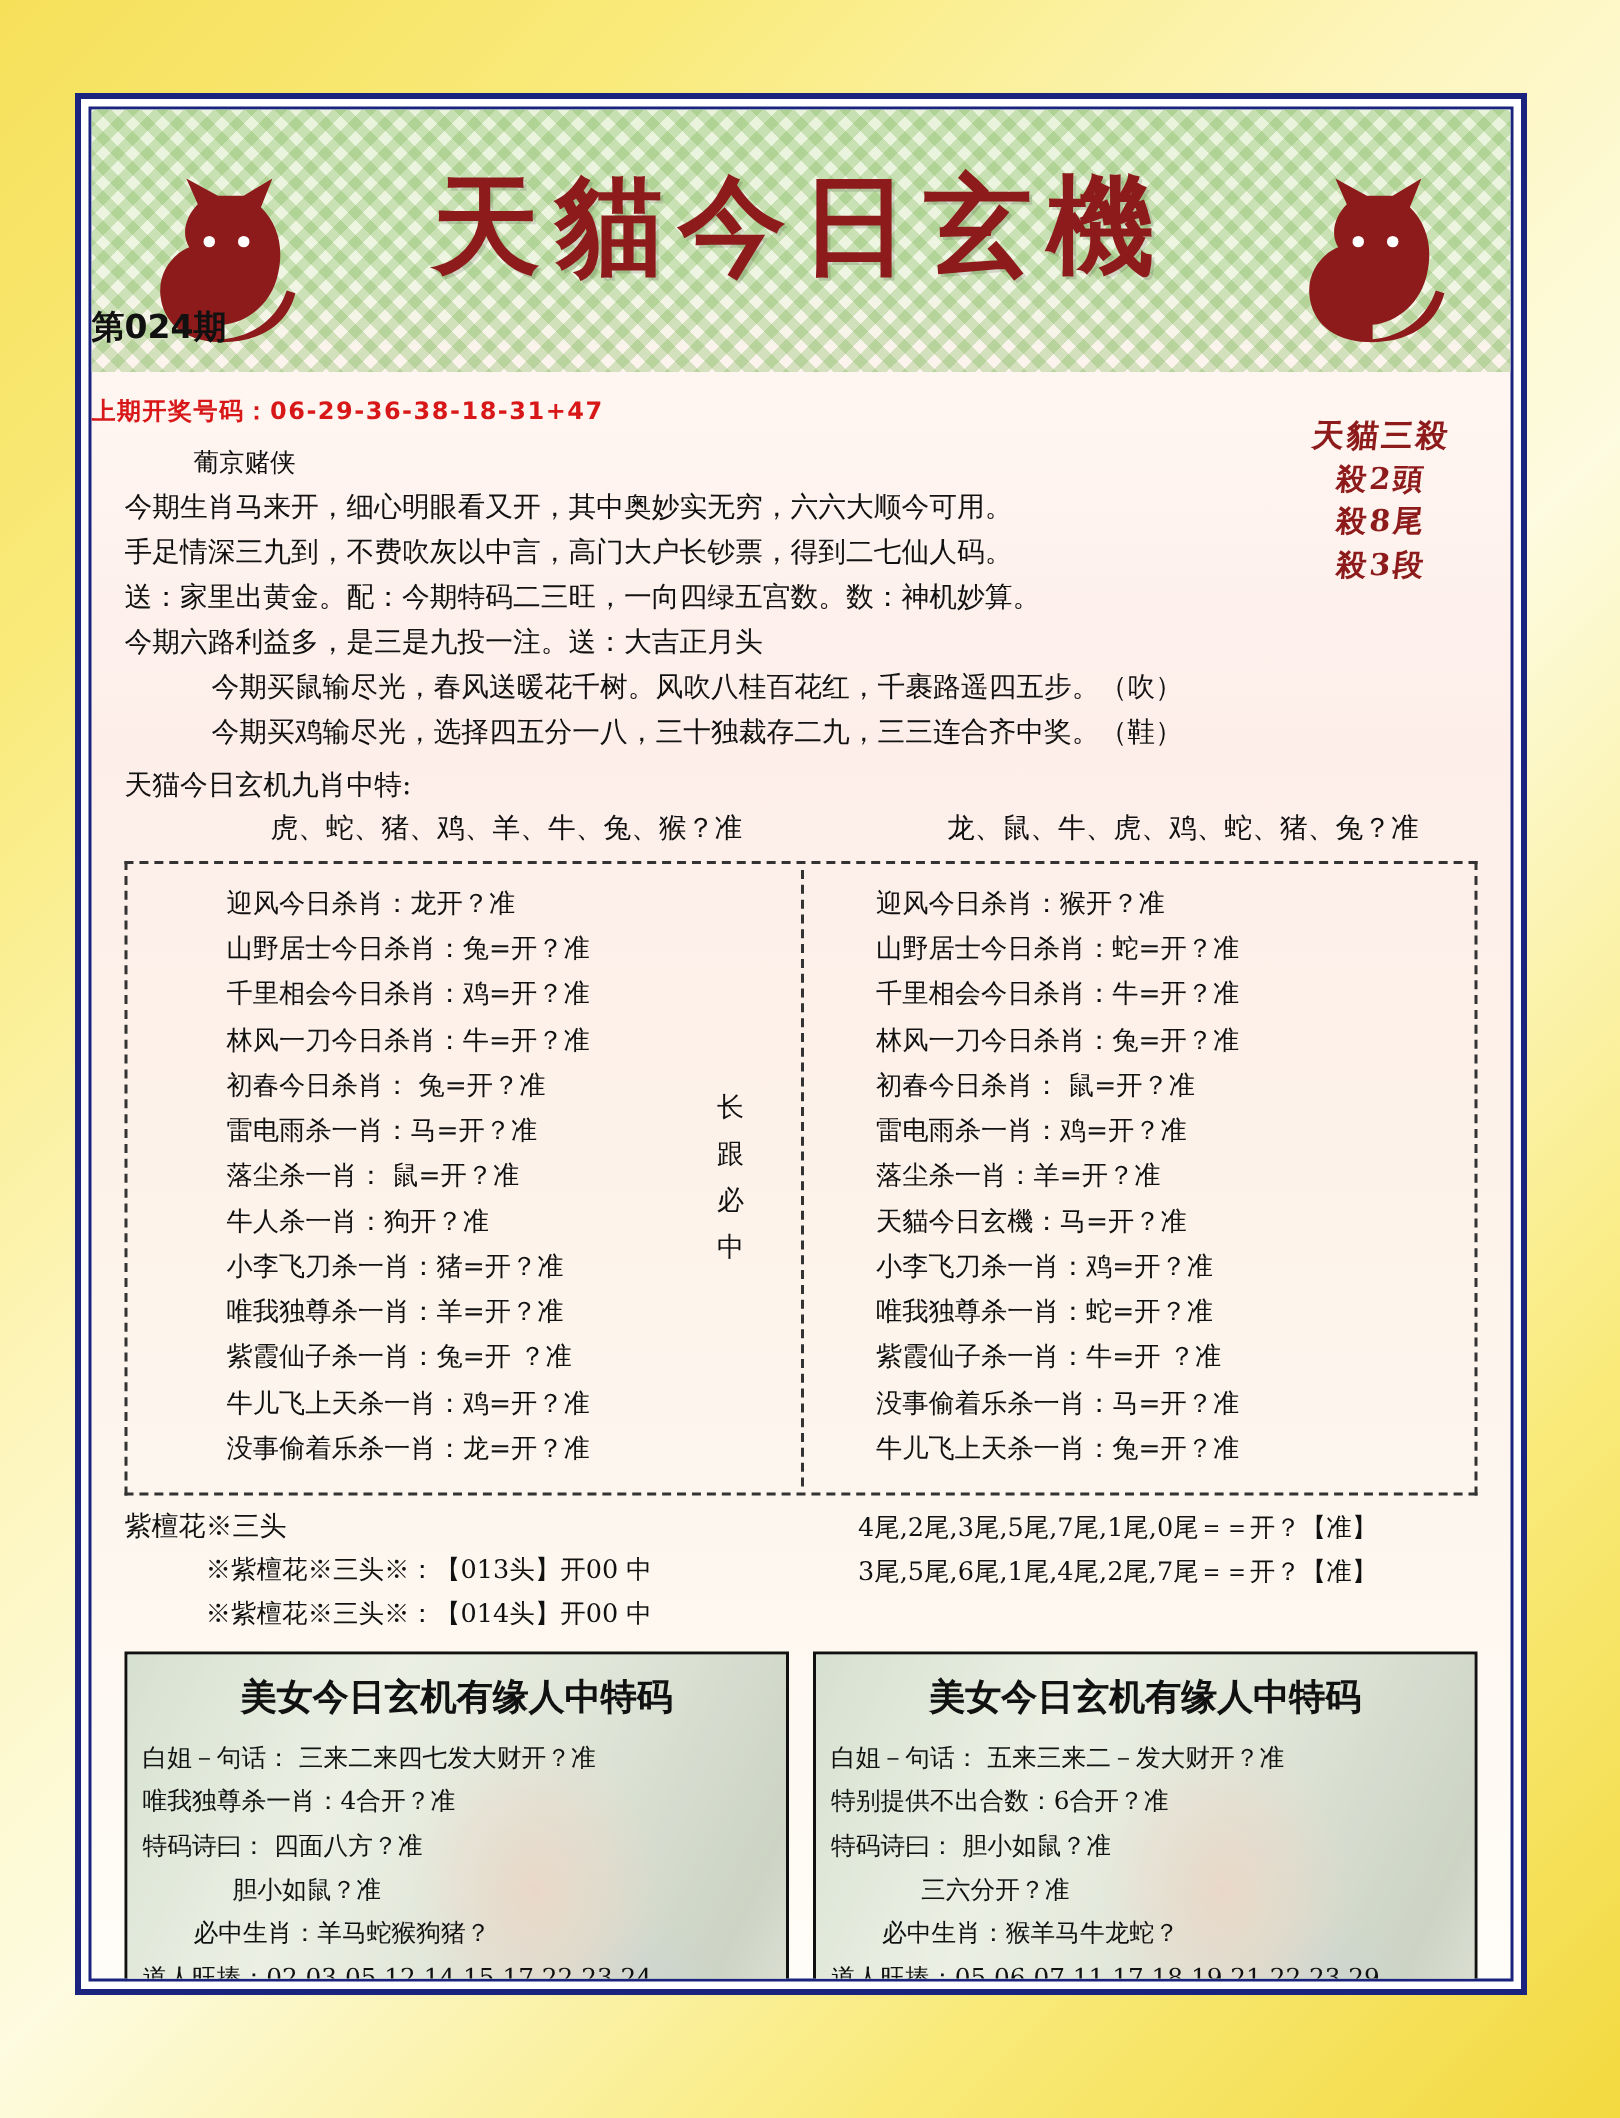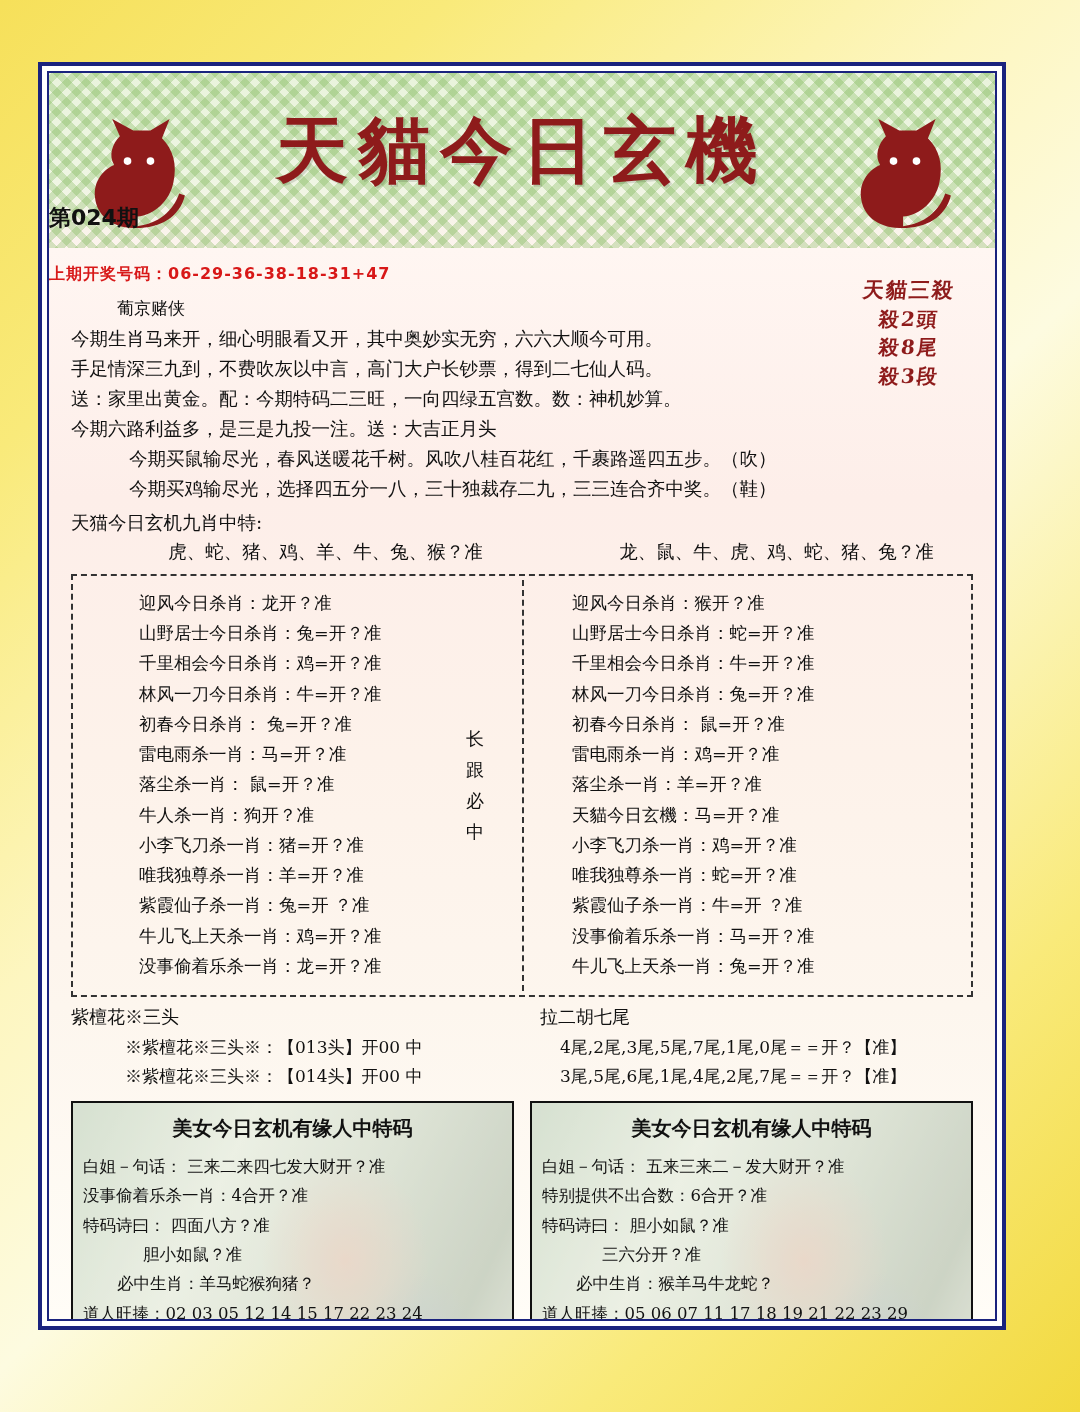--- a/index.html
+++ b/index.html
@@ -9,21 +9,21 @@
   body {
     width: 1080px;
     height: 1412px;
     background: linear-gradient(135deg, #f6e05a 0%, #f9ea7a 18%, #fdf6c0 40%, #fdfbe0 55%, #f9ea7a 80%, #f2d93f 100%);
     font-family: "DejaVu Sans", "Liberation Sans", sans-serif;
     overflow: hidden;
     position: relative;
   }
   .page {
     position: absolute;
-    left: 38px;
+    left: 50px;
     top: 62px;
     width: 968px;
     height: 1268px;
     background: #fff;
     border: 4px solid #1a237e;
     box-sizing: border-box;
     overflow: hidden;
   }
   .inner {
     position: absolute;
@@ -211,21 +211,21 @@
   }
   .panel .overlay {
     position: relative;
     padding: 8px 10px 12px 10px;
     background: rgba(255,255,255,.40);
     height: 100%;
     box-sizing: border-box;
   }
   .panel-title {
     text-align: center;
-    font-size: 20px;
+    font-size: 24px;
     font-weight: bold;
     color: #111;
     margin: 4px 0 10px 0;
   }
   .p-line {
     font-size: 16.5px;
     line-height: 1.78;
     color: #111;
     white-space: nowrap;
   }
@@ -318,34 +318,33 @@
 中</div>
       </div>
 
       <div class="mid">
         <div class="mid-col">
           <div class="mid-title">紫檀花※三头</div>
           <div class="mid-line">※紫檀花※三头※：【013头】开00 中</div>
           <div class="mid-line">※紫檀花※三头※：【014头】开00 中</div>
         </div>
         <div class="mid-col right">
-          <div class="mid-title">拉二胡七尾</div>
           <div class="mid-line">4尾,2尾,3尾,5尾,7尾,1尾,0尾＝＝开？【准】</div>
           <div class="mid-line">3尾,5尾,6尾,1尾,4尾,2尾,7尾＝＝开？【准】</div>
         </div>
       </div>
 
       <div class="panels">
 
         <div class="panel">
           <div class="photo"></div>
           <div class="overlay">
             <div class="panel-title">美女今日玄机有缘人中特码</div>
             <div class="p-line">白姐－句话：  三来二来四七发大财开？准</div>
-            <div class="p-line">没事偷着乐杀一肖：4合开？准</div>
+            <div class="p-line">唯我独尊杀一肖：4合开？准</div>
             <div class="p-line">特码诗曰：            四面八方？准</div>
             <div class="p-line p-ind2">胆小如鼠？准</div>
             <div class="p-line p-ind1">必中生肖：羊马蛇猴狗猪？</div>
             <div class="p-line">道人旺捧：02 03 05 12 14 15 17 22 23 24</div>
 
           </div>
         </div>
 
         <div class="panel">
           <div class="photo"></div>

